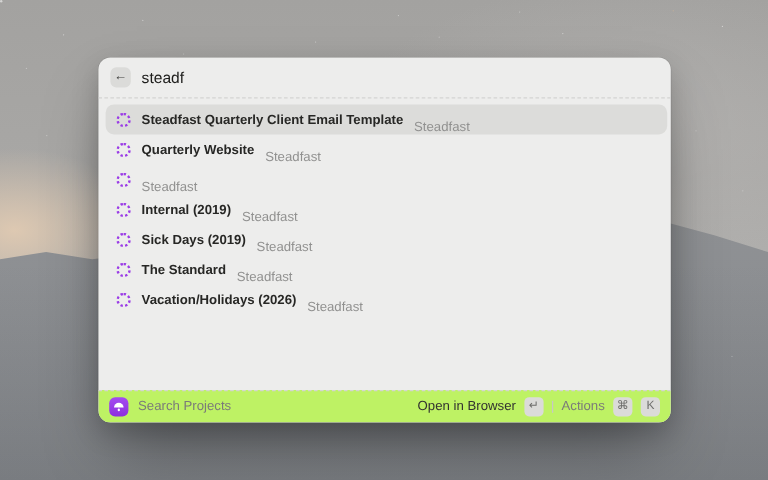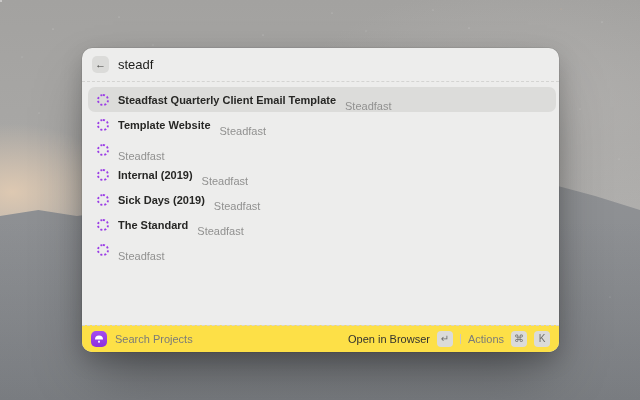--- a/index.html
+++ b/index.html
@@ -68,21 +68,21 @@
   .ring {
     width:12px; height:12px; border-radius:50%; flex:none;
     border:2px dotted #9b3de6;
   }
   .row-title { font-size:11px; font-weight:700; color:#272725; white-space:nowrap; }
   .row-subtitle { font-size:11px; color:#919190; white-space:nowrap;margin-top:12px; }
 
   .footer {
     position:absolute; left:0; right:0; bottom:0; height:27px;
     display:flex; align-items:center; gap:8px; padding:0 9px;
-    border-top:1px dashed #d4d4d2; background:#fde047;
+    border-top:1px dashed #d4d4d2; background:#bef264;
   }
   .app-icon {
     width:16px; height:16px; border-radius:5px; flex:none;
     background:linear-gradient(180deg,#a44cf0,#8d2ede);
     display:flex; align-items:center; justify-content:center;
   }
   .footer-cmd { font-size:11px; color:#7b7b79; }
   .footer-right { margin-left:auto; display:flex; align-items:center; gap:7px; }
   .primary-action { font-size:11px; font-weight:400; color:#323230; }
   .keycap {
@@ -113,21 +113,21 @@
   </div>
 
   <div class="result-list">
       <div class="row selected">
       <span class="ring" style="border-color: rgb(155, 61, 230);"></span>
       <span class="row-title">Steadfast Quarterly Client Email Template</span>
       <span class="row-subtitle">Steadfast</span>
     </div>
       <div class="row">
       <span class="ring" style="border-color: rgb(155, 61, 230);"></span>
-      <span class="row-title">Template Website</span>
+      <span class="row-title">Quarterly Website</span>
       <span class="row-subtitle">Steadfast</span>
     </div>
       <div class="row">
       <span class="ring" style="border-color: rgb(155, 61, 230);"></span>
       <span class="row-subtitle">Steadfast</span>
     </div>
       <div class="row">
       <span class="ring" style="border-color: rgb(155, 61, 230);"></span>
       <span class="row-title">Internal (2019)</span>
       <span class="row-subtitle">Steadfast</span>
@@ -137,20 +137,21 @@
       <span class="row-title">Sick Days (2019)</span>
       <span class="row-subtitle">Steadfast</span>
     </div>
       <div class="row">
       <span class="ring" style="border-color: rgb(155, 61, 230);"></span>
       <span class="row-title">The Standard</span>
       <span class="row-subtitle">Steadfast</span>
     </div>
       <div class="row">
       <span class="ring" style="border-color: rgb(155, 61, 230);"></span>
+      <span class="row-title">Vacation/Holidays (2026)</span>
       <span class="row-subtitle">Steadfast</span>
     </div>
     </div>
 
   <div class="footer">
     <div class="app-icon">
       <svg width="10" height="10" viewBox="0 0 10 10">
         <path d="M1 5.6 a4 4 0 0 1 8 0 z" fill="#ffffff"></path>
         <rect x="4.1" y="6.4" width="1.8" height="2.4" rx="0.9" fill="#ffffff"></rect>
       </svg>

